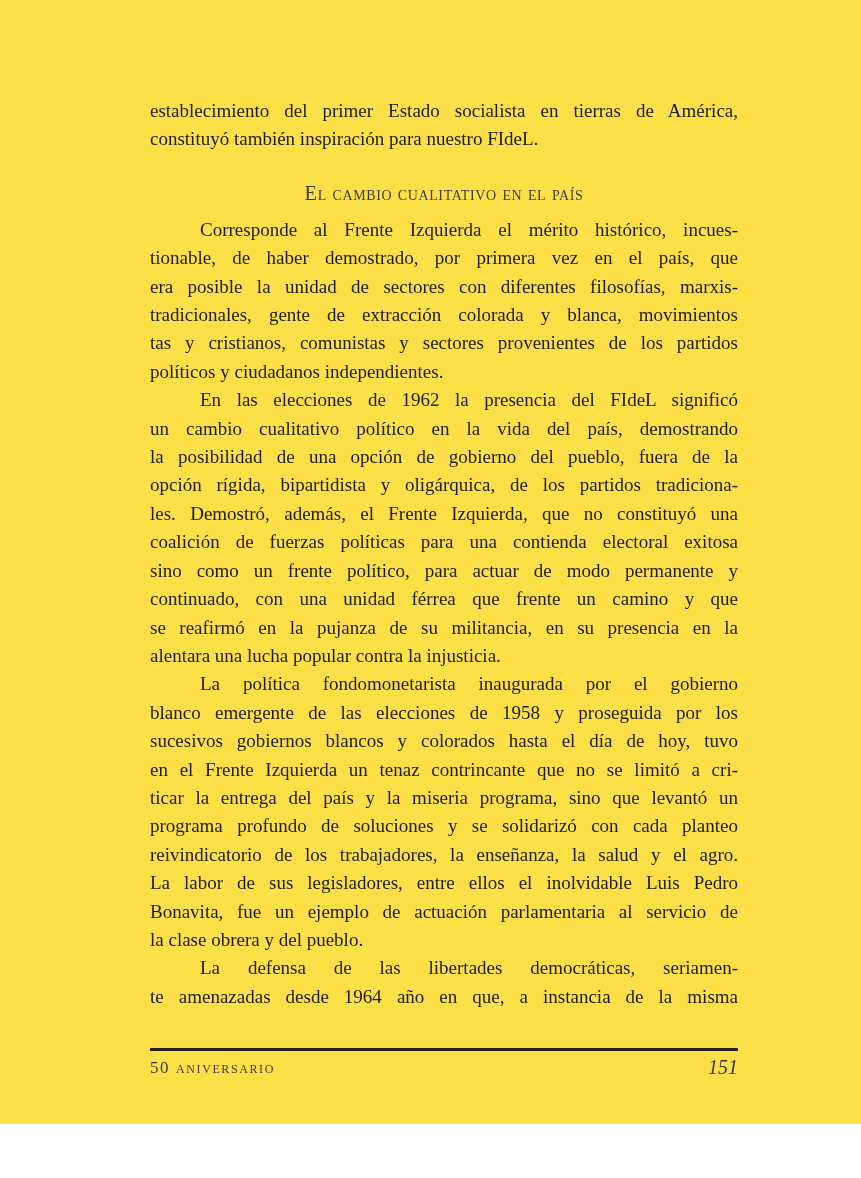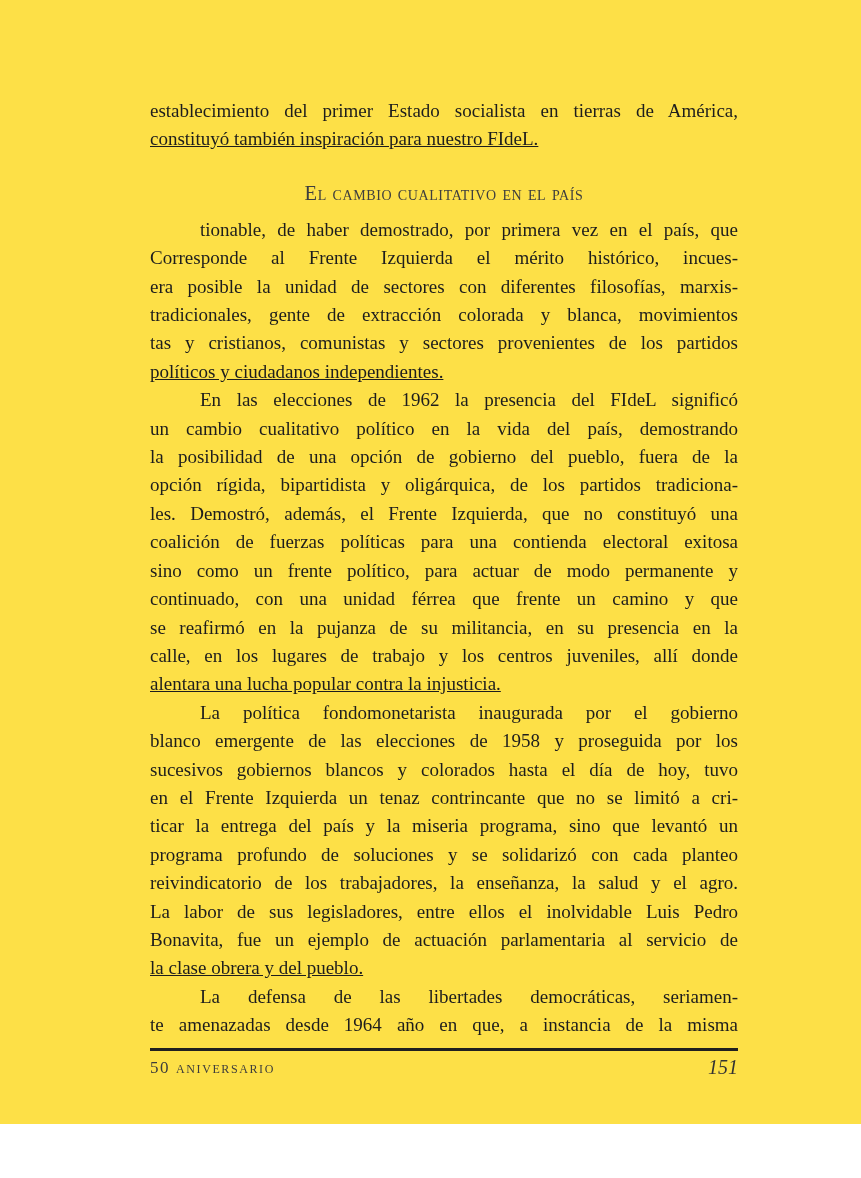--- a/index.html
+++ b/index.html
@@ -26,21 +26,20 @@
   }
   .line {
     font-size: 19px;
     line-height: 28.4px;
     color: #1d1d1d;
     text-align: justify;
     text-align-last: justify;
   }
   .line.end {
     text-align-last: left;
-    text-decoration: underline;
   }
   .para.indent .line:first-child {
     text-indent: 50px;
   }
   .heading {
     font-variant: small-caps;
     font-size: 20.5px;
     line-height: 26px;
     letter-spacing: 0.6px;
     color: #3e3e3e;
@@ -81,38 +80,37 @@
 
 <div class="page">
 
   <div class="body-col">
       <div class="para">
         <div class="line">establecimiento del primer Estado socialista en tierras de América,</div>
         <div class="line end">constituyó también inspiración para nuestro FIdeL.</div>
       </div>
       <div class="heading">El cambio cualitativo en el país</div>
       <div class="para indent">
+        <div class="line">Corresponde al Frente Izquierda el mérito histórico, incues-</div>
         <div class="line">tionable, de haber demostrado, por primera vez en el país, que</div>
-        <div class="line">Corresponde al Frente Izquierda el mérito histórico, incues-</div>
         <div class="line">era posible la unidad de sectores con diferentes filosofías, marxis-</div>
         <div class="line">tradicionales, gente de extracción colorada y blanca, movimientos</div>
         <div class="line">tas y cristianos, comunistas y sectores provenientes de los partidos</div>
         <div class="line end">políticos y ciudadanos independientes.</div>
       </div>
       <div class="para indent">
         <div class="line">En las elecciones de 1962 la presencia del FIdeL significó</div>
         <div class="line">un cambio cualitativo político en la vida del país, demostrando</div>
         <div class="line">la posibilidad de una opción de gobierno del pueblo, fuera de la</div>
         <div class="line">opción rígida, bipartidista y oligárquica, de los partidos tradiciona-</div>
         <div class="line">les. Demostró, además, el Frente Izquierda, que no constituyó una</div>
         <div class="line">coalición de fuerzas políticas para una contienda electoral exitosa</div>
         <div class="line">sino como un frente político, para actuar de modo permanente y</div>
         <div class="line">continuado, con una unidad férrea que frente un camino y que</div>
         <div class="line">se reafirmó en la pujanza de su militancia, en su presencia en la</div>
-        <div class="line">calle, en los lugares de trabajo y los centros juveniles, allí donde</div>
         <div class="line end">alentara una lucha popular contra la injusticia.</div>
       </div>
       <div class="para indent">
         <div class="line">La política fondomonetarista inaugurada por el gobierno</div>
         <div class="line">blanco emergente de las elecciones de 1958 y proseguida por los</div>
         <div class="line">sucesivos gobiernos blancos y colorados hasta el día de hoy, tuvo</div>
         <div class="line">en el Frente Izquierda un tenaz contrincante que no se limitó a cri-</div>
         <div class="line">ticar la entrega del país y la miseria programa, sino que levantó un</div>
         <div class="line">programa profundo de soluciones y se solidarizó con cada planteo</div>
         <div class="line">reivindicatorio de los trabajadores, la enseñanza, la salud y el agro.</div>

